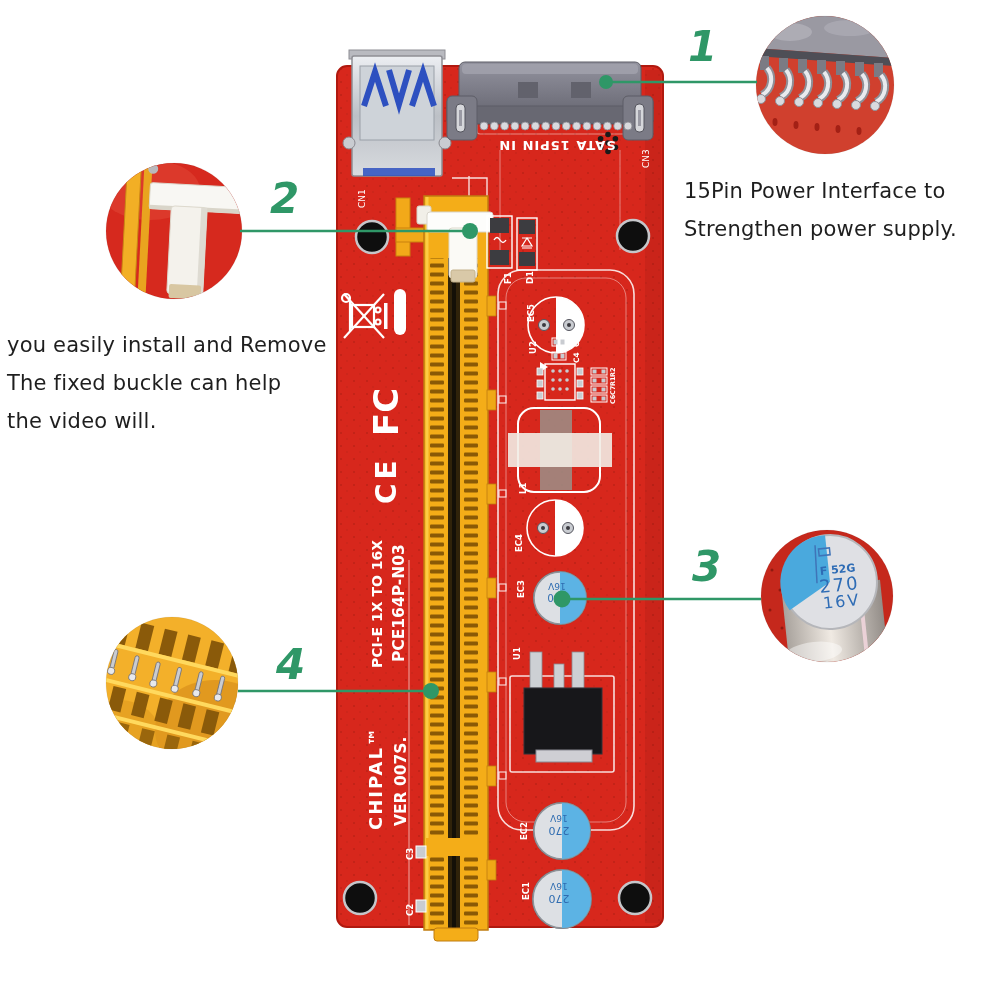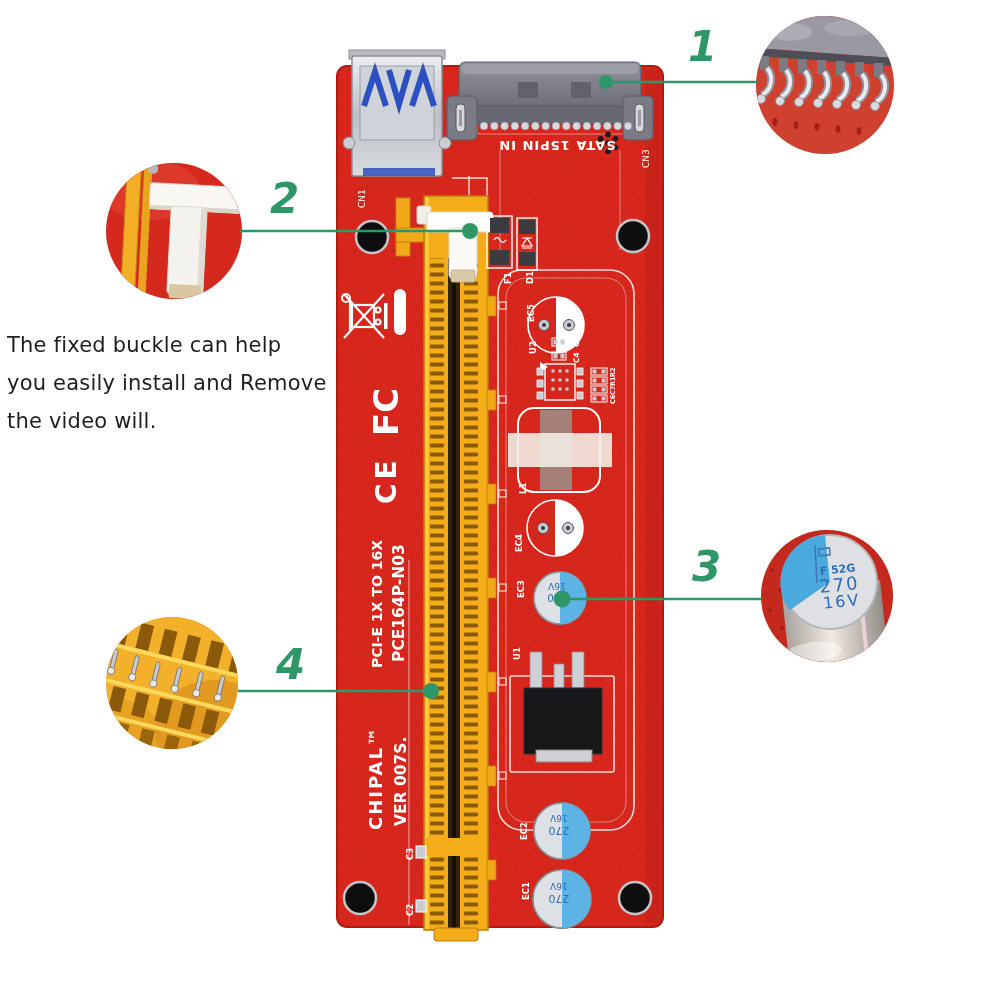--- a/index.html
+++ b/index.html
@@ -511,23 +511,25 @@
     <circle cx="431" cy="691" r="8"></circle>
   </g>
 </svg>
 
   <div class="num" style="left:688px;top:26px">1</div>
   <div class="num" style="left:270px;top:178px">2</div>
   <div class="num" style="left:692px;top:546px">3</div>
   <div class="num" style="left:276px;top:644px">4</div>
 
   <div class="tb" style="left:684px;top:172px">
+    <div>15Pin Power Interface to</div>
+    <div>Strengthen power supply.</div>
   </div>
 
   <div class="tb" style="left:7px;top:326px">
+    <div>you easily install and Remove</div>
     <div>The fixed buckle can help</div>
-    <div>you easily install and Remove</div>
     <div>the video will.</div>
   </div>
 
 
 
 </div>
 
 </body></html>

